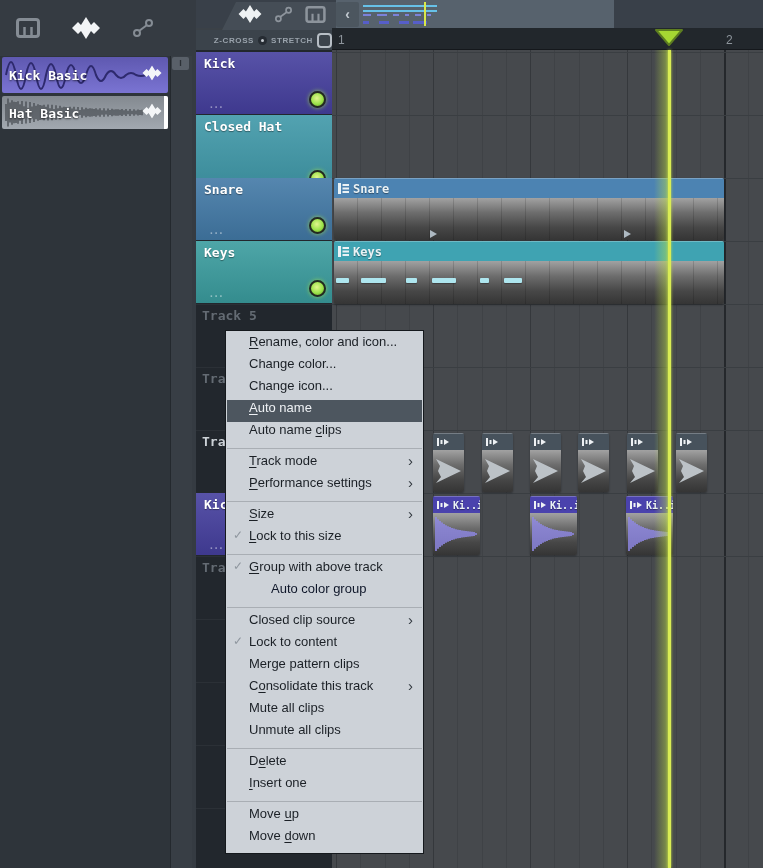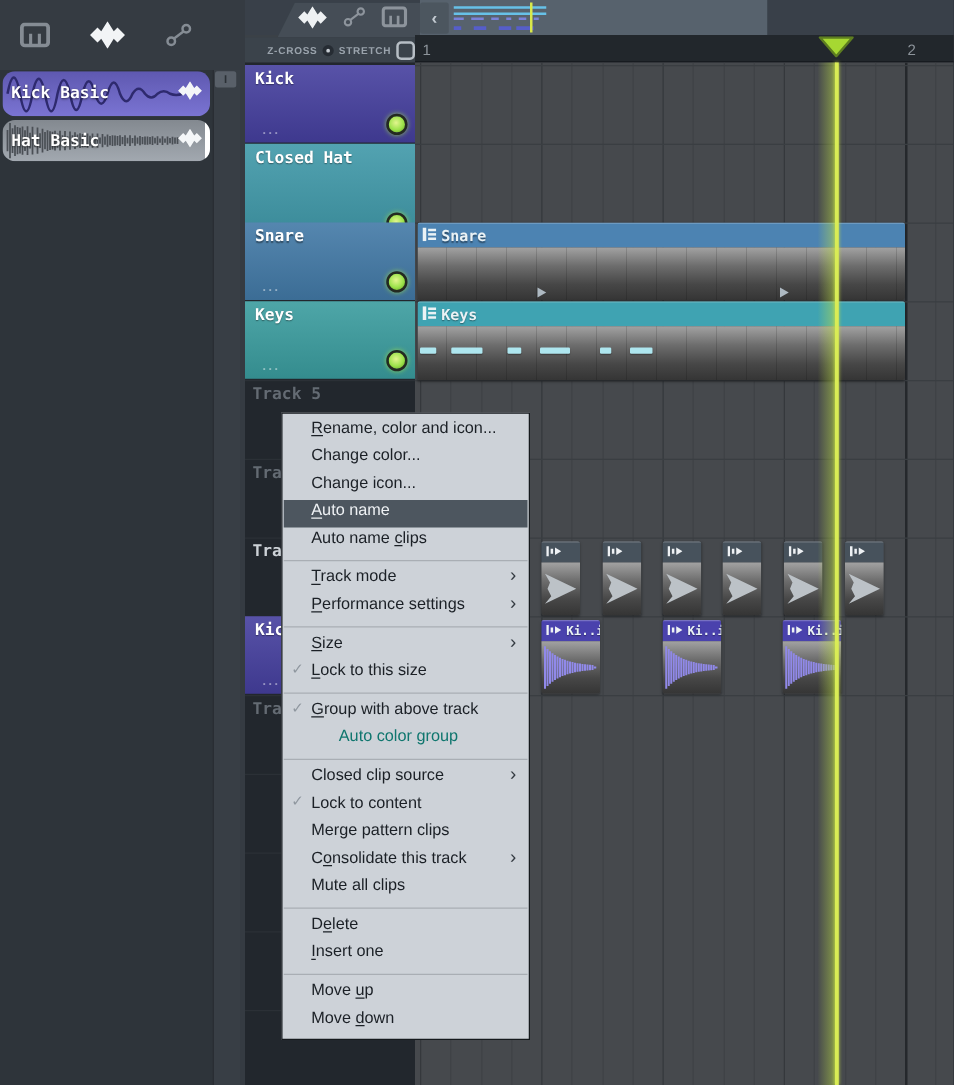--- a/index.html
+++ b/index.html
@@ -4,21 +4,21 @@
 <style>
   html,body{margin:0;padding:0;background:#14171a;}
   #stage{position:relative;width:763px;height:868px;overflow:hidden;
          font-family:"Liberation Sans",sans-serif;background:#3b4147;user-select:none;}
   .abs{position:absolute;box-sizing:border-box;}
 
   
   #picker-panel{left:0;top:0;width:196px;height:868px;background:#353b42;}
   #picker-toolbar{left:0;top:12px;width:170px;height:36px;display:flex;align-items:center;justify-content:space-around;}
   #picker-list{left:0;top:56px;width:170px;height:812px;background:#2e343a;}
-  .picker-item{position:absolute;left:2px;width:166px;border-radius:10px;overflow:hidden;}
+  .picker-item{position:absolute;left:2px;width:166px;border-radius:2px;overflow:hidden;}
   .picker-item .plabel{position:absolute;left:7px;top:50%;transform:translateY(-50%);
       font:bold 13px "DejaVu Sans Mono",monospace;color:#fff;text-shadow:0 1px 2px rgba(0,0,0,.6);}
   .picker-item svg.pwave{position:absolute;left:0;top:0;}
   .picker-item .wicon{position:absolute;right:6px;top:50%;transform:translateY(-50%);}
   #picker-divider{left:170px;top:56px;width:22px;height:812px;background:#383e45;border-left:1px solid #24292e;}
   #picker-divider-box{left:172px;top:57px;width:17px;height:13px;background:#596069;border-radius:2px;
       color:#2b3036;font:bold 9px "Liberation Sans",sans-serif;text-align:center;line-height:13px;}
 
   
   #pl-topbar{left:196px;top:0;width:567px;height:28px;background:#394049;}
@@ -73,21 +73,21 @@
       background:linear-gradient(to right, rgba(190,224,70,0), rgba(190,224,70,.55));}
   #playhead-line{left:668px;top:50px;width:3px;height:818px;background:#d9ec55;box-shadow:0 0 3px #c9e246;}
   #playhead-tri{left:654px;top:29px;}
 
   
   #context-menu{left:225px;top:330px;width:199px;background:#cdd2d8;border:1px solid #15191d;padding:3px 0;}
   .mi{position:relative;height:22px;line-height:22px;margin:0 1px;padding-left:22px;
       font:13px "Liberation Sans",sans-serif;color:#1b2026;white-space:nowrap;}
   .mi u{text-underline-offset:2px;text-decoration-thickness:1px;}
   .mi.hl{background:#4d565f;color:#eef1f4;}
-  .mi.dis{color:#0f766e;padding-left:44px;}
+  .mi.dis{color:#0f172a;padding-left:44px;}
   .mi .chk{position:absolute;left:6px;top:0;color:#8f979f;font-size:12px;}
   .mi .sub{position:absolute;right:9px;top:-1px;color:#333a41;font-size:15px;}
   .msep{height:1px;background:#a9aeb4;margin:4px 1px;}
 </style>
 </head>
 <body>
 
 <div id="stage">
 
   <div class="abs" id="picker-panel">
@@ -555,20 +555,21 @@
       <div class="mi"><span class="chk">✓</span><span><u>L</u>ock to this size</span></div>
       <div class="msep"></div>
       <div class="mi"><span class="chk">✓</span><span><u>G</u>roup with above track</span></div>
       <div class="mi dis"><span>Auto color group</span></div>
       <div class="msep"></div>
       <div class="mi"><span>Closed clip source</span><span class="sub">›</span></div>
       <div class="mi"><span class="chk">✓</span><span>Lock to content</span></div>
       <div class="mi"><span>Merge pattern clips</span></div>
       <div class="mi"><span>C<u>o</u>nsolidate this track</span><span class="sub">›</span></div>
       <div class="mi"><span>Mute all clips</span></div>
+      <div class="mi"><span>Unmute all clips</span></div>
       <div class="msep"></div>
       <div class="mi"><span>D<u>e</u>lete</span></div>
       <div class="mi"><span><u>I</u>nsert one</span></div>
       <div class="msep"></div>
       <div class="mi"><span>Move <u>u</u>p</span></div>
       <div class="mi"><span>Move <u>d</u>own</span></div>
     </div>
 </div>
 
 </body></html>

